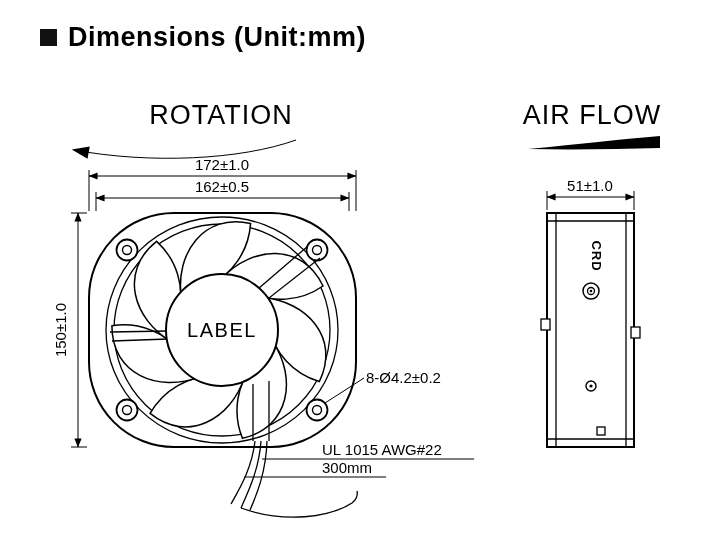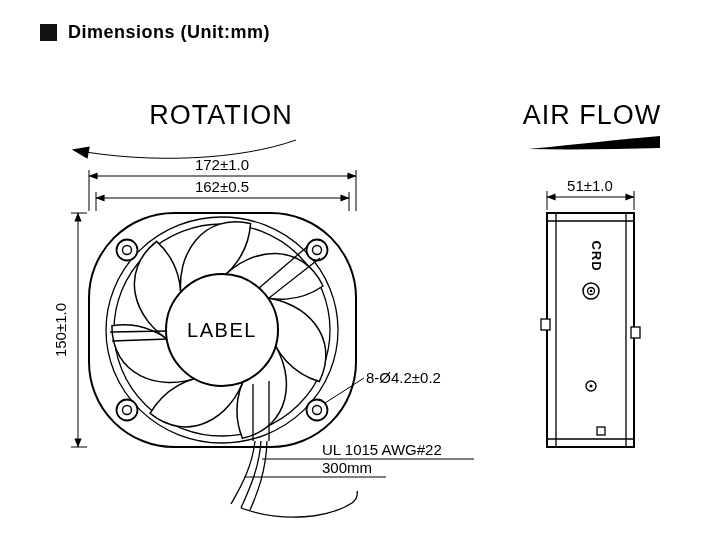--- a/index.html
+++ b/index.html
@@ -1,20 +1,20 @@
 <!DOCTYPE html>
 <html><head>
 <meta charset="utf-8">
 <style>
   html,body{margin:0;padding:0;background:#fff;}
   body{width:714px;height:546px;position:relative;overflow:hidden;
        font-family:"Liberation Sans", sans-serif;color:#000;}
   .title-bar{position:absolute;left:40px;top:22px;display:flex;align-items:center;gap:11px;}
   .title-square{width:17px;height:17px;background:#111;display:inline-block;}
-  .title-text{font-size:18px;font-weight:700;letter-spacing:0.5px;}
+  .title-text{font-size:27px;font-weight:700;letter-spacing:0.5px;}
   svg{position:absolute;left:0;top:0;}
   .outline{fill:none;stroke:#000;stroke-width:2;}
   .thin{fill:none;stroke:#000;stroke-width:1.3;}
   .dim{fill:none;stroke:#000;stroke-width:1;}
   .blade{fill:#fff;stroke:#000;stroke-width:1.5;}
   .dimtext{font-size:15px;fill:#000;}
   .bigtext{font-size:27px;fill:#000;letter-spacing:1px;}
   .hubtext{font-size:20px;fill:#000;letter-spacing:1.5px;}
   .crdtext{font-size:13px;font-weight:700;fill:#000;letter-spacing:1px;}
 </style>

